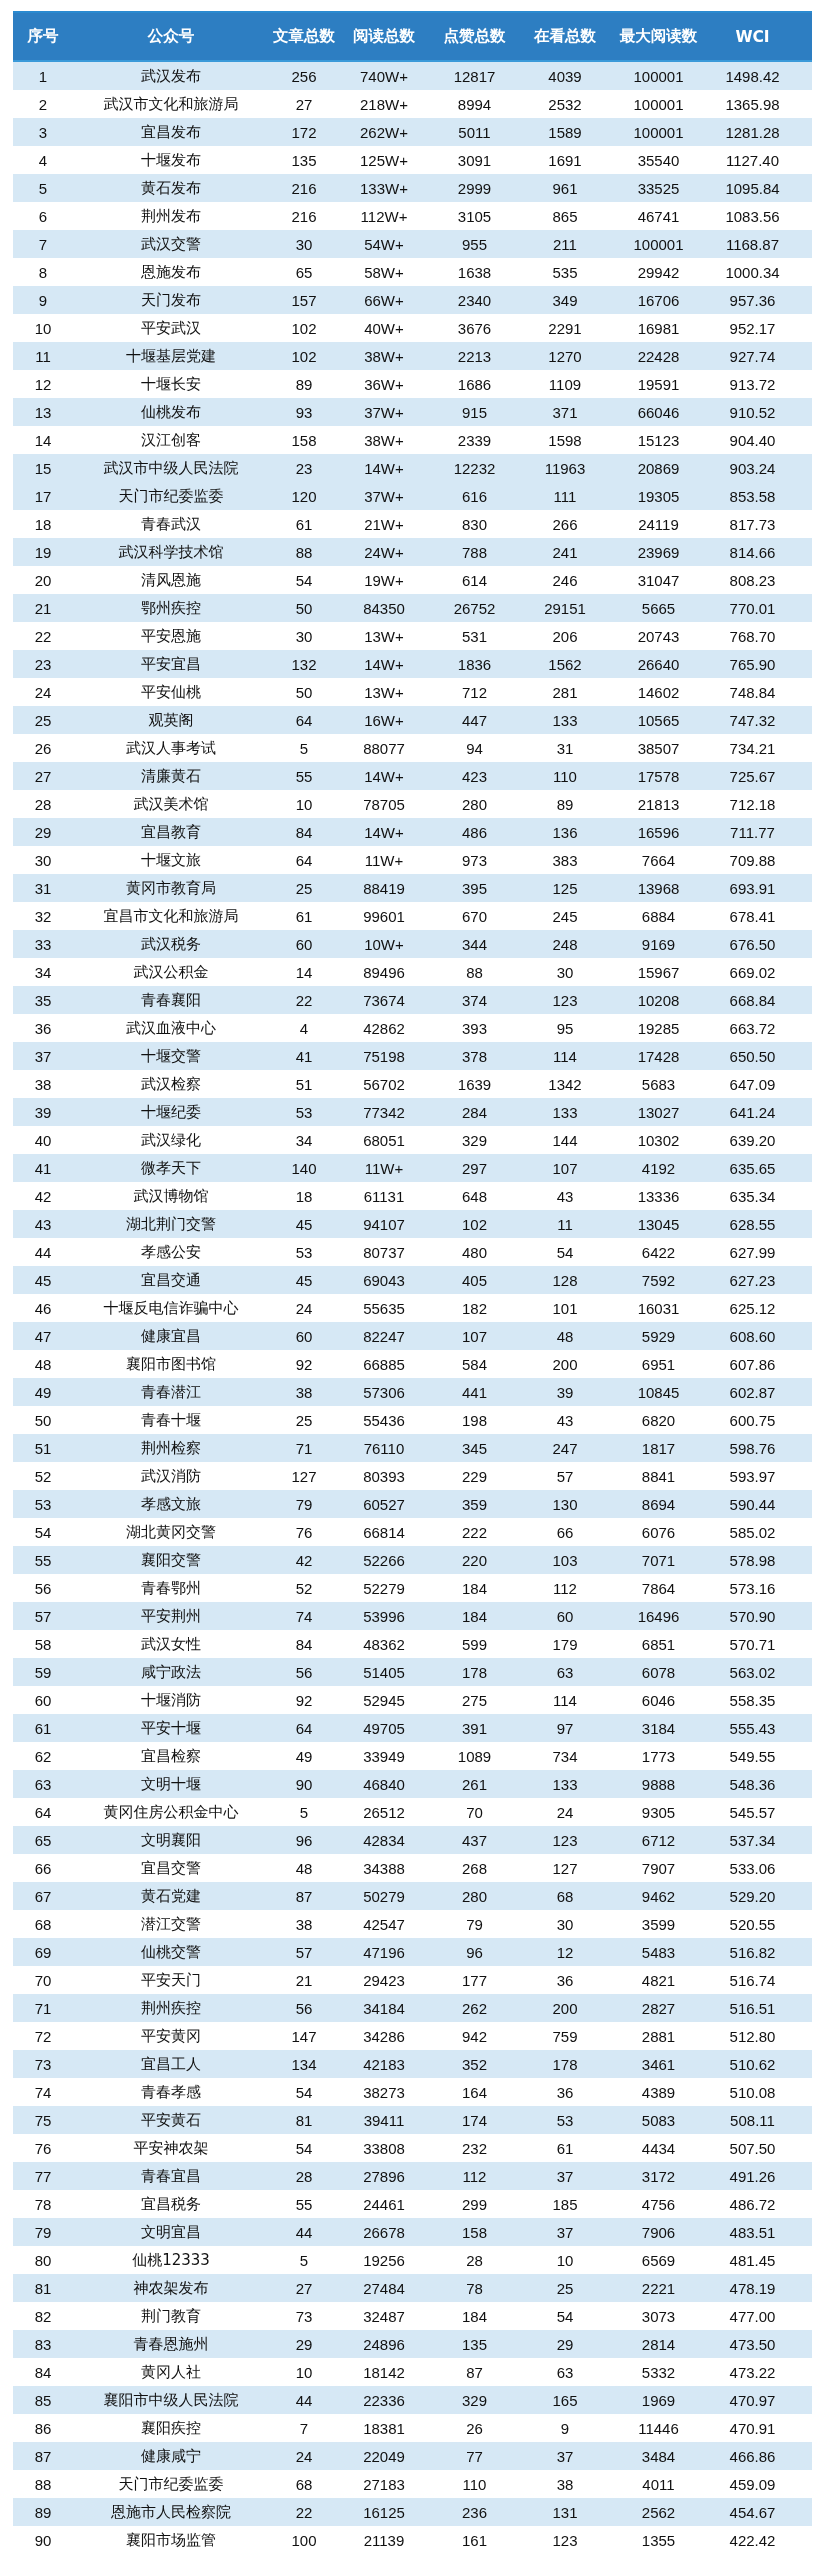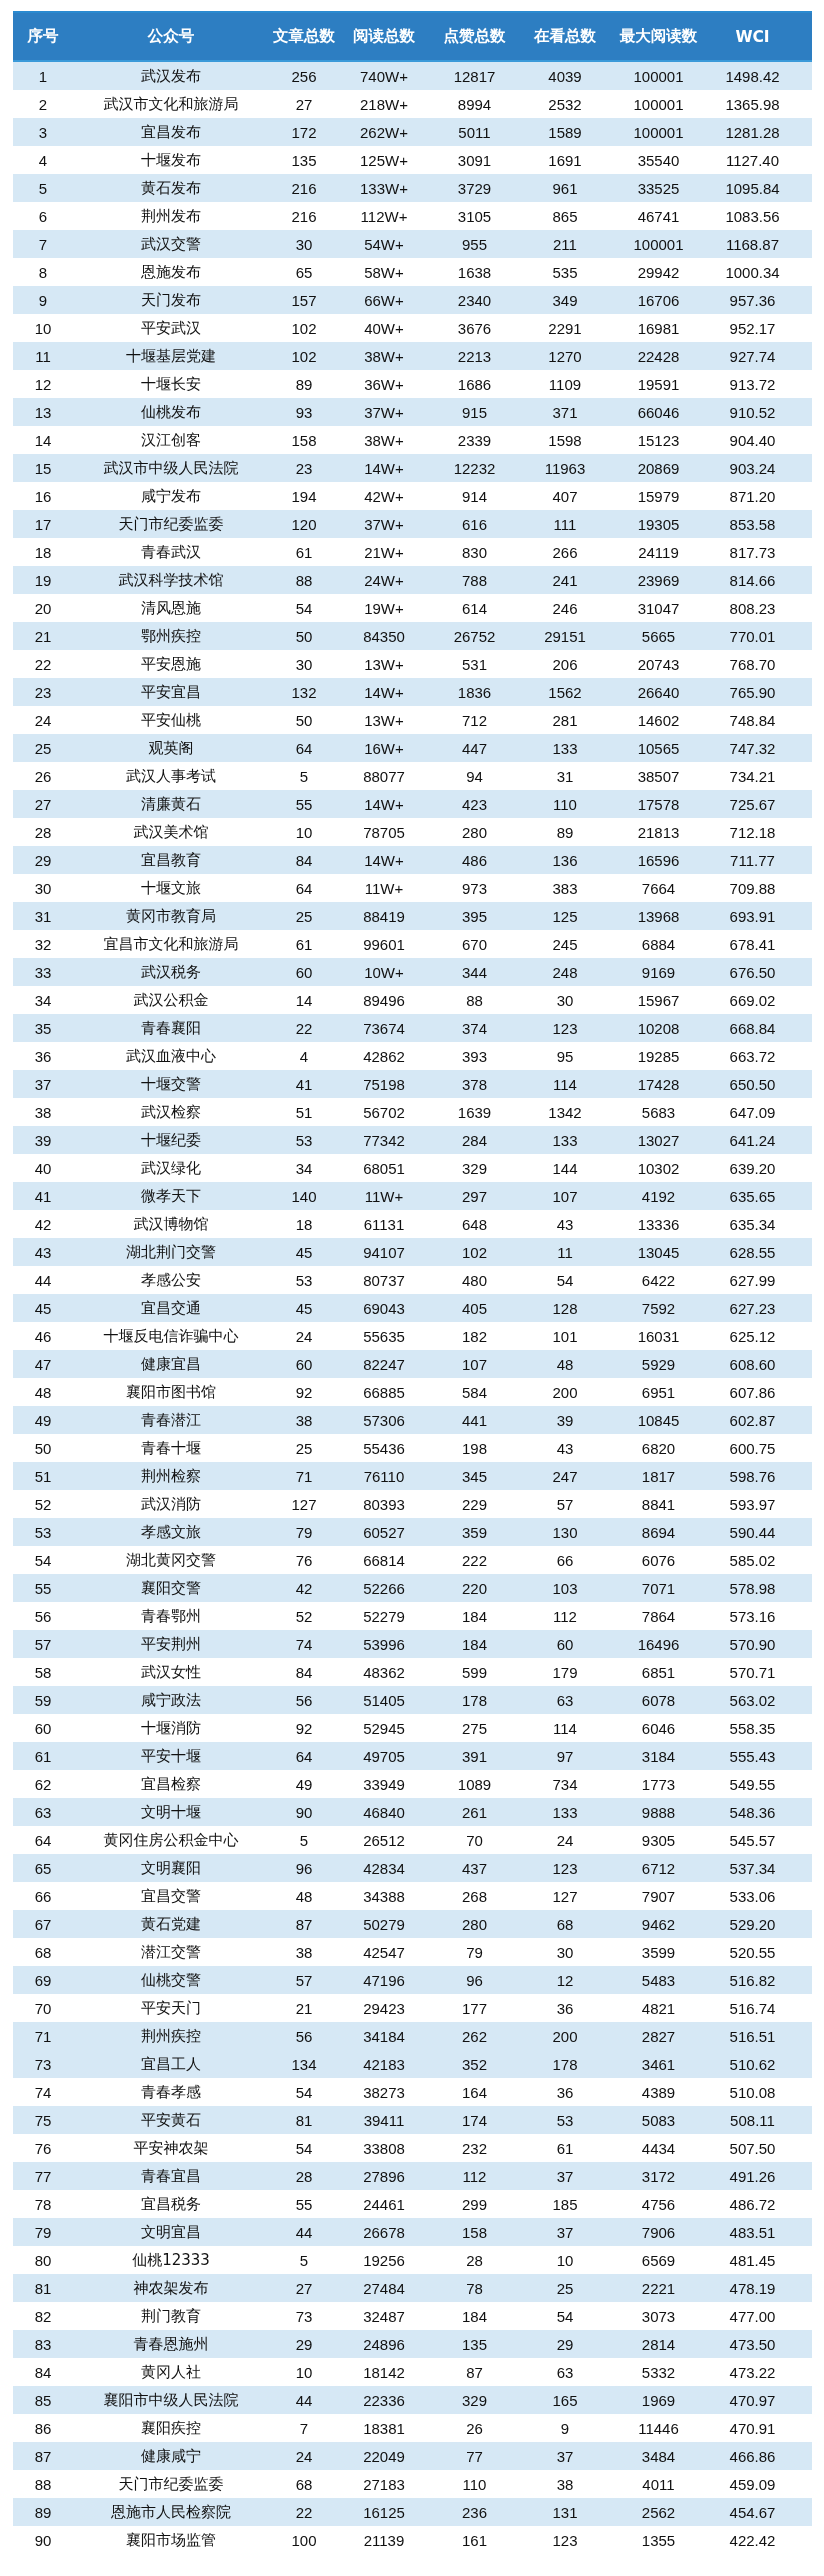--- a/index.html
+++ b/index.html
@@ -77,21 +77,21 @@
         <div class="c c4">3091</div>
         <div class="c c5">1691</div>
         <div class="c c6">35540</div>
         <div class="c c7">1127.40</div>
       </div>
       <div class="row alt">
         <div class="c c0">5</div>
         <div class="c c1 row-name">黄石发布</div>
         <div class="c c2">216</div>
         <div class="c c3">133W+</div>
-        <div class="c c4">3729</div>
+        <div class="c c4">2999</div>
         <div class="c c5">961</div>
         <div class="c c6">33525</div>
         <div class="c c7">1095.84</div>
       </div>
       <div class="row plain">
         <div class="c c0">6</div>
         <div class="c c1 row-name">荆州发布</div>
         <div class="c c2">216</div>
         <div class="c c3">112W+</div>
         <div class="c c4">3105</div>
@@ -182,30 +182,20 @@
       <div class="row alt">
         <div class="c c0">15</div>
         <div class="c c1 row-name">武汉市中级人民法院</div>
         <div class="c c2">23</div>
         <div class="c c3">14W+</div>
         <div class="c c4">12232</div>
         <div class="c c5">11963</div>
         <div class="c c6">20869</div>
         <div class="c c7">903.24</div>
       </div>
-      <div class="row plain">
-        <div class="c c0">16</div>
-        <div class="c c1 row-name">咸宁发布</div>
-        <div class="c c2">194</div>
-        <div class="c c3">42W+</div>
-        <div class="c c4">914</div>
-        <div class="c c5">407</div>
-        <div class="c c6">15979</div>
-        <div class="c c7">871.20</div>
-      </div>
       <div class="row alt">
         <div class="c c0">17</div>
         <div class="c c1 row-name">天门市纪委监委</div>
         <div class="c c2">120</div>
         <div class="c c3">37W+</div>
         <div class="c c4">616</div>
         <div class="c c5">111</div>
         <div class="c c6">19305</div>
         <div class="c c7">853.58</div>
       </div>
@@ -742,20 +732,30 @@
       <div class="row alt">
         <div class="c c0">71</div>
         <div class="c c1 row-name">荆州疾控</div>
         <div class="c c2">56</div>
         <div class="c c3">34184</div>
         <div class="c c4">262</div>
         <div class="c c5">200</div>
         <div class="c c6">2827</div>
         <div class="c c7">516.51</div>
       </div>
+      <div class="row plain">
+        <div class="c c0">72</div>
+        <div class="c c1 row-name">平安黄冈</div>
+        <div class="c c2">147</div>
+        <div class="c c3">34286</div>
+        <div class="c c4">942</div>
+        <div class="c c5">759</div>
+        <div class="c c6">2881</div>
+        <div class="c c7">512.80</div>
+      </div>
       <div class="row alt">
         <div class="c c0">73</div>
         <div class="c c1 row-name">宜昌工人</div>
         <div class="c c2">134</div>
         <div class="c c3">42183</div>
         <div class="c c4">352</div>
         <div class="c c5">178</div>
         <div class="c c6">3461</div>
         <div class="c c7">510.62</div>
       </div>

